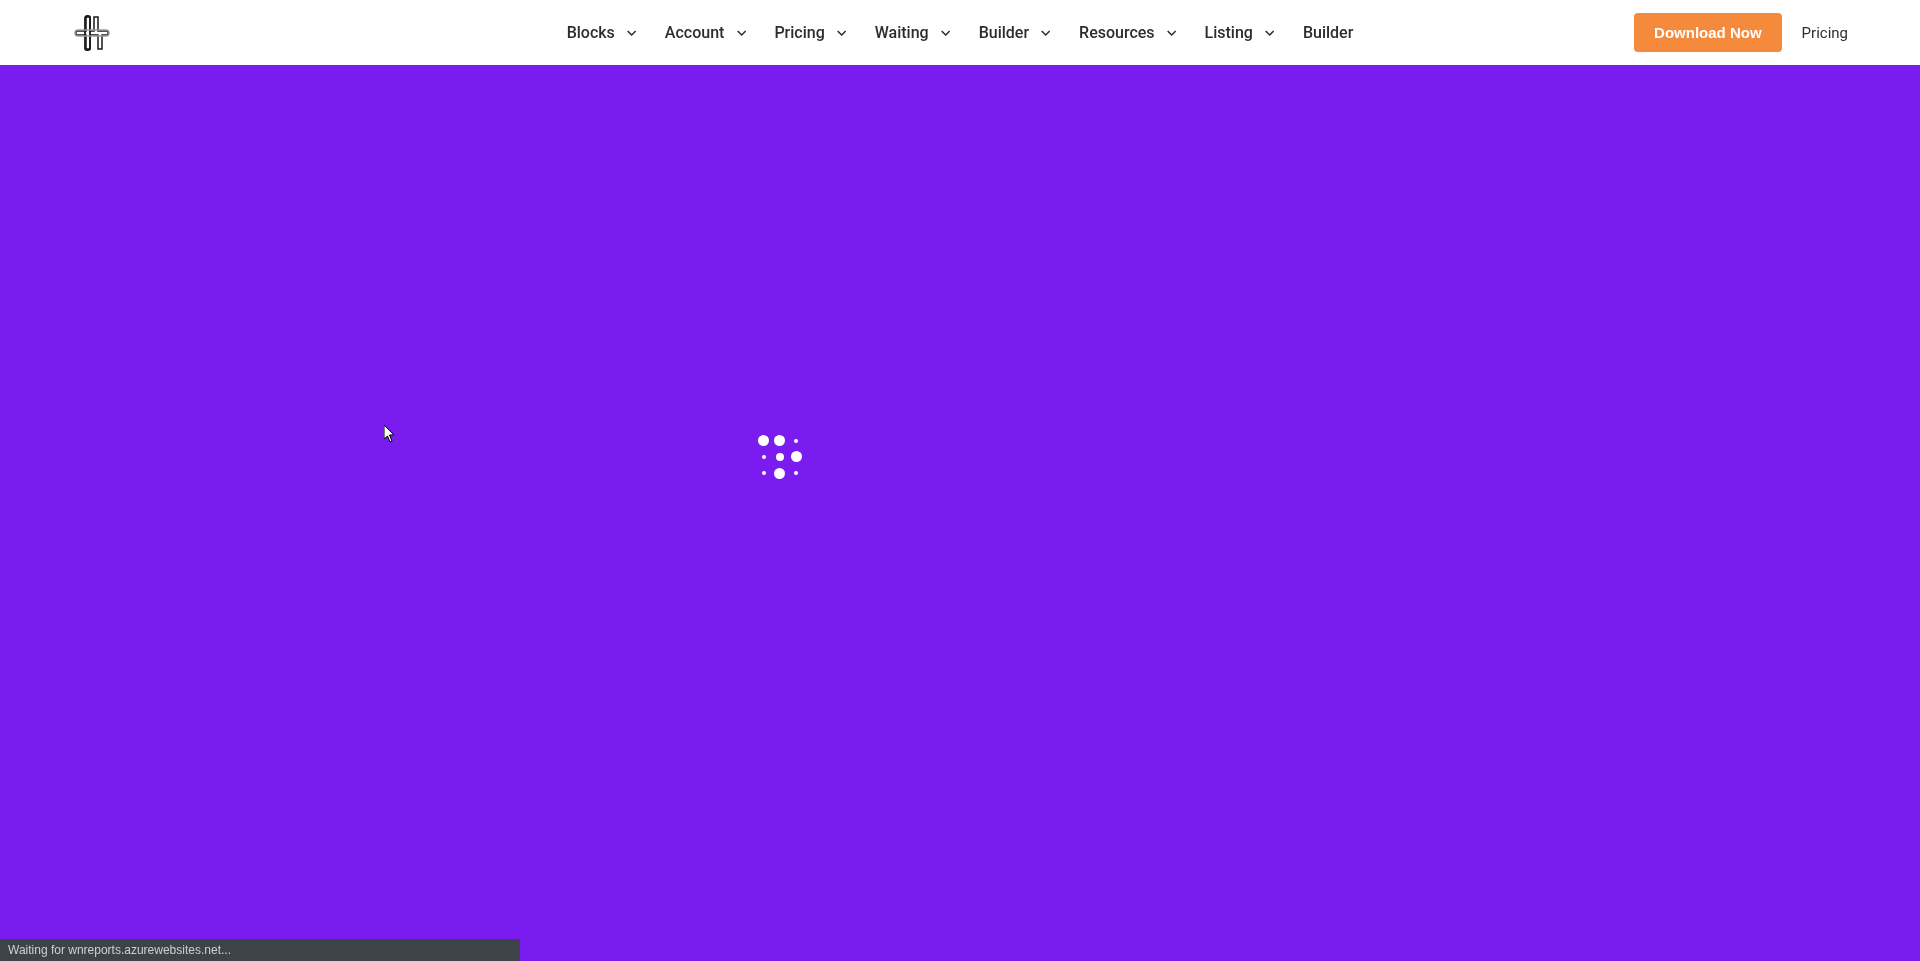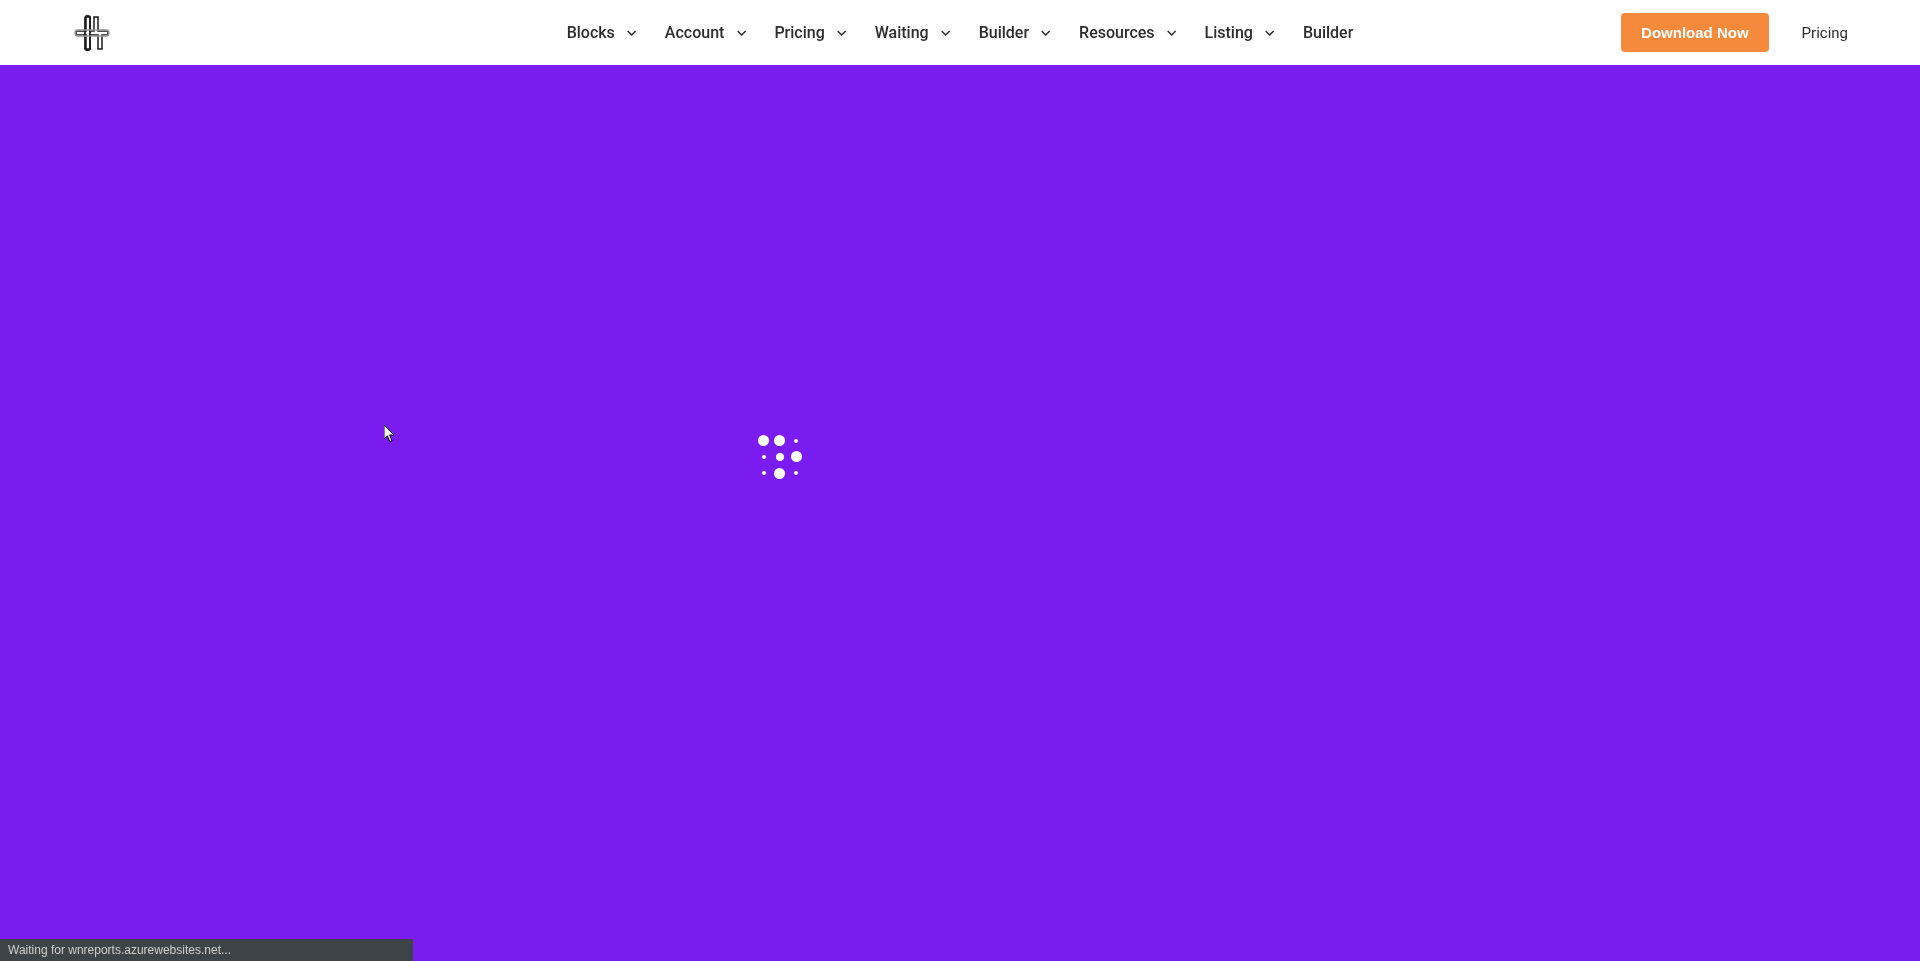--- a/index.html
+++ b/index.html
@@ -69,21 +69,21 @@
     
     .nav-item .chevron svg {
       width: 10px;
       height: 6px;
     }
     
     .header-right {
       margin-left: auto;
       display: flex;
       align-items: center;
-      gap: 33px;
+      gap: 20px;
     }
     
     .download-btn {
       background: #f58a3c;
       color: #ffffff;
       padding: 11px 20px;
       border-radius: 4px;
       font-size: 15px;
       font-weight: 600;
       cursor: pointer;
@@ -150,21 +150,21 @@
     }
     
     .status-bar {
       position: absolute;
       bottom: 0;
       left: 0;
       background: #3d4447;
       color: #d0d0d0;
       font-size: 12px;
       padding: 4px 8px;
-      width: 413px;
+      width: 520px;
       font-family: "Segoe UI", Arial, sans-serif;
     }
     
     .scrollbar {
       position: absolute;
       right: 0;
       top: 0;
       width: 16px;
       height: 100%;
       background: #f0f0f0;

